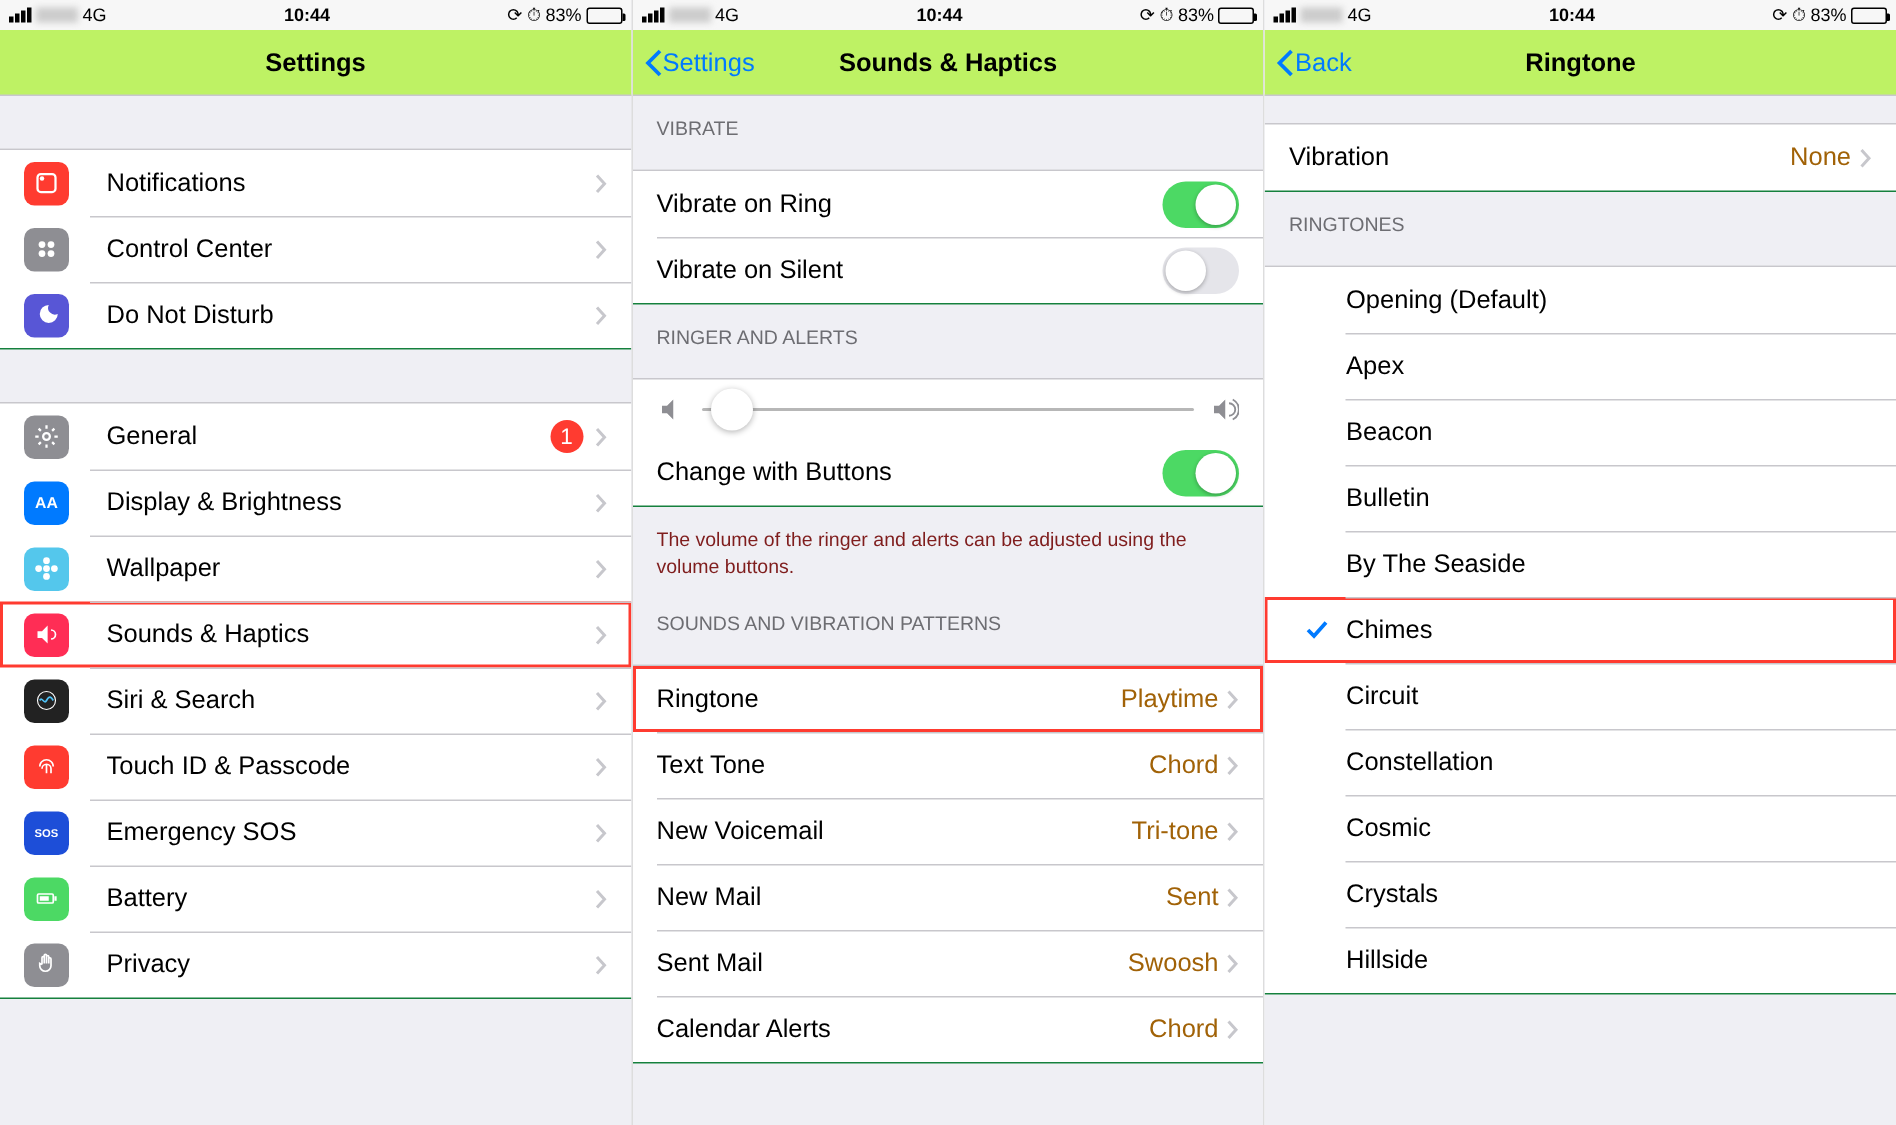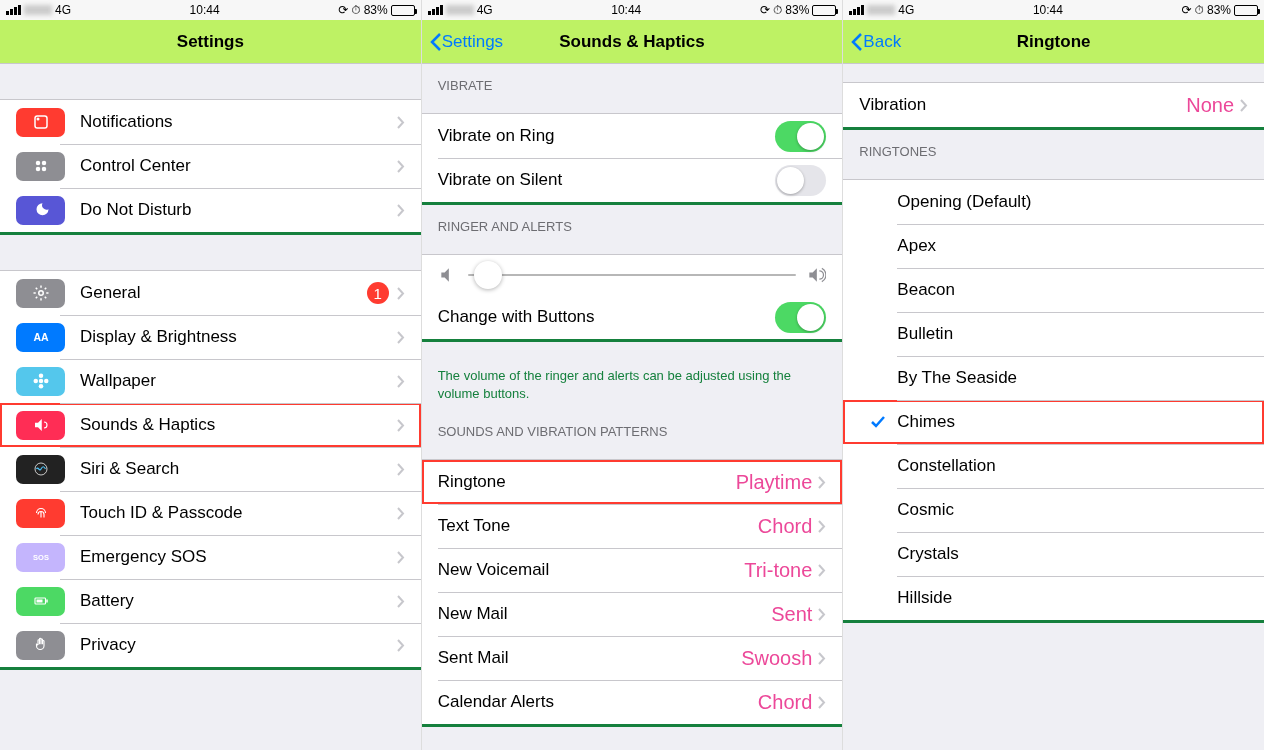--- a/index.html
+++ b/index.html
@@ -4,54 +4,54 @@
 <style>
 * { box-sizing: border-box; margin: 0; padding: 0; }
 body { font-family: -apple-system, "Helvetica Neue", Arial, sans-serif; background: #fff; }
 .container { display: flex; width: 1264px; height: 750px; }
 .phone { flex: 1; border-right: 1px solid #ddd; background: #efeff4; display: flex; flex-direction: column; overflow: hidden; }
 .phone:last-child { border-right: none; }
 
 
 .status-bar { height: 20px; background: #f7f7f7; display: flex; align-items: center; justify-content: space-between; padding: 0 6px; font-size: 12px; font-weight: 500; }
 .status-left, .status-right { display: flex; align-items: center; gap: 3px; }
-.status-center { font-weight: 400; }
+.status-center { font-weight: 700; }
 .signal-bars { display: flex; align-items: flex-end; gap: 1px; }
 .signal-bars span { width: 3px; background: #000; display: inline-block; }
 .signal-bars span:nth-child(1){height:4px} .signal-bars span:nth-child(2){height:6px}
 .signal-bars span:nth-child(3){height:8px} .signal-bars span:nth-child(4){height:10px}
 .blur { filter: blur(2px); background: #ccc; width: 28px; height: 10px; display:inline-block; }
 .battery { width: 24px; height: 11px; border: 1px solid #000; border-radius: 2px; position: relative; }
 .battery::after { content:""; position:absolute; right:-3px; top:3px; width:2px; height:5px; background:#000; border-radius:0 1px 1px 0;}
 .battery-fill { background:#000; height:100%; width:83%; }
 
 
 .nav-bar { height: 44px; background: #bef264; border-bottom: 1px solid #c8c7cc; display: flex; align-items: center; justify-content: center; position: relative; }
 .nav-title { font-size: 17px; font-weight: 600; color: #000; }
 .nav-back { position: absolute; left: 8px; display: flex; align-items: center; color: #007aff; font-size: 17px; }
 .nav-back svg { width: 12px; height: 20px; }
 
 
 .content { flex: 1; overflow-y: auto; }
 .spacer { height: 35px; }
 .section-header { font-size: 13px; color: #6d6d72; padding: 14px 16px 20px; text-transform: uppercase; }
-.section-footer { font-size: 13px; color: #15803d; padding: 25px 16px 8px; line-height: 1.35; }
-
-.cell-group { background: #fff; border-top: 1px solid #c8c7cc; border-bottom: 3px solid #15803d; }
+.section-footer { font-size: 13px; color: #7f1d1d; padding: 13px 16px 8px; line-height: 1.35; }
+
+.cell-group { background: #fff; border-top: 1px solid #c8c7cc; border-bottom: 1px solid #15803d; }
 .cell { display: flex; align-items: center; min-height: 44px; padding: 0 16px; position: relative; }
 .cell + .cell::before { content:""; position:absolute; left:16px; right:0; top:0; height:1px; background:#c8c7cc; }
 .cell.with-icon + .cell.with-icon::before { left: 60px; }
 .cell.ringtone-item + .cell.ringtone-item::before { left: 54px; }
 .highlight { outline: 2px solid #ff3b30; outline-offset: -2px; }
 
-.icon-box { width: 49px; height: 29px; border-radius: 7px; margin-right: 15px; display:flex; align-items:center; justify-content:center; flex-shrink:0; }
+.icon-box { width: 30px; height: 29px; border-radius: 7px; margin-right: 25px; display:flex; align-items:center; justify-content:center; flex-shrink:0; }
 .icon-box svg { width: 18px; height: 18px; fill: #fff; }
 
 .cell-label { font-size: 17px; color: #000; flex: 1; }
-.cell-value { font-size: 20px; color: #ec4899; margin-right: 6px; }
+.cell-value { font-size: 17px; color: #a16207; margin-right: 6px; }
 .chevron { width: 8px; height: 13px; flex-shrink:0; }
 .chevron path { stroke: #c7c7cc; stroke-width: 2; fill: none; }
 .badge { background: #ff3b30; color:#fff; border-radius: 11px; min-width: 22px; height: 22px; display:flex; align-items:center; justify-content:center; font-size:15px; margin-right: 8px; padding:0 6px;}
 
 .toggle { width: 51px; height: 31px; border-radius: 16px; position: relative; flex-shrink:0; }
 .toggle::after { content:""; position:absolute; width:27px; height:27px; background:#fff; border-radius:50%; top:2px; box-shadow:0 1px 3px rgba(0,0,0,0.3); }
 .toggle.on { background:#4cd964; } .toggle.on::after { right:2px; }
 .toggle.off { background:#e5e5ea; } .toggle.off::after { left:2px; }
 
 .slider-cell { padding: 10px 16px; display:flex; align-items:center; gap:10px; }
@@ -202,21 +202,21 @@
               <svg viewBox="0 0 24 24">
                 <path d="M8 14a4 4 0 118 0v4M12 10v8M6 12a6 6 0 1112 0" stroke="#fff" stroke-width="1.5" fill="none"></path>
               </svg>
             </div>
             <span class="cell-label">Touch ID &amp; Passcode</span>
             <svg class="chevron" viewBox="0 0 8 13">
               <path d="M1 1l5 5.5L1 12"></path>
             </svg>
           </div>
           <div class="cell with-icon">
-            <div class="icon-box" style="background:#c4b5fd">
+            <div class="icon-box" style="background:#1d4ed8">
               <svg viewBox="0 0 24 24">
                 <text x="12" y="16" font-size="10" font-weight="bold" fill="#fff" text-anchor="middle">SOS</text>
               </svg>
             </div>
             <span class="cell-label">Emergency SOS</span>
             <svg class="chevron" viewBox="0 0 8 13">
               <path d="M1 1l5 5.5L1 12"></path>
             </svg>
           </div>
           <div class="cell with-icon">
@@ -423,20 +423,24 @@
           <div class="cell ringtone-item highlight">
             <span class="check-col">
               <svg class="checkmark" viewBox="0 0 16 16">
                 <path d="M2 8l4 4 8-9"></path>
               </svg>
             </span>
             <span class="cell-label">Chimes</span>
           </div>
           <div class="cell ringtone-item">
             <span class="check-col"></span>
+            <span class="cell-label">Circuit</span>
+          </div>
+          <div class="cell ringtone-item">
+            <span class="check-col"></span>
             <span class="cell-label">Constellation</span>
           </div>
           <div class="cell ringtone-item">
             <span class="check-col"></span>
             <span class="cell-label">Cosmic</span>
           </div>
           <div class="cell ringtone-item">
             <span class="check-col"></span>
             <span class="cell-label">Crystals</span>
           </div>

